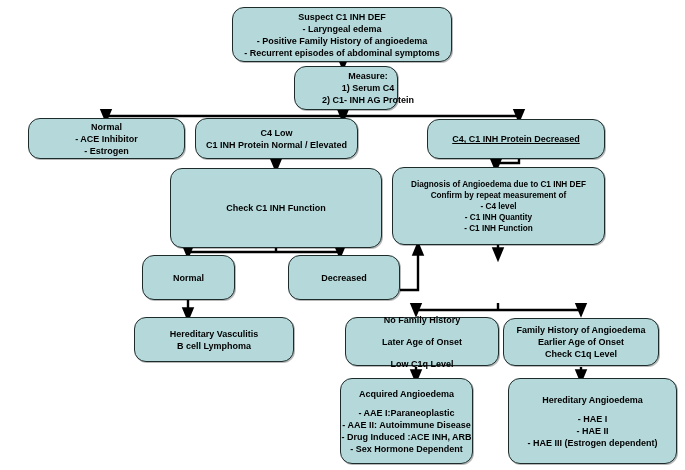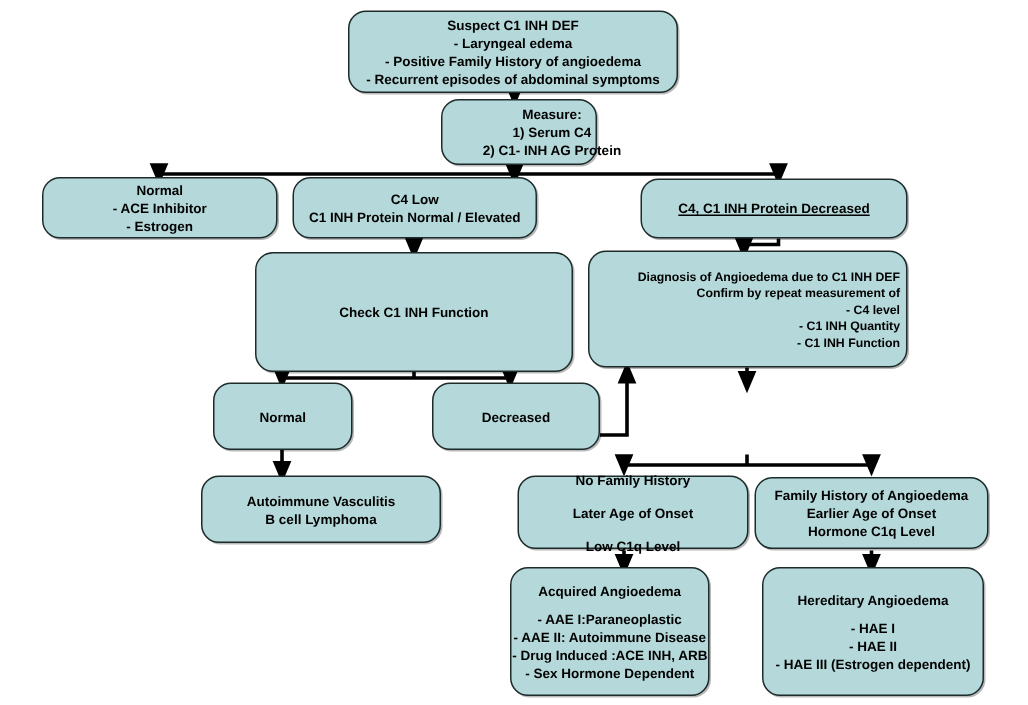--- a/index.html
+++ b/index.html
@@ -36,21 +36,21 @@
     color: #000000;
     font-weight: bold;
     font-size: 9px;
     line-height: 12px;
     text-align: center;
     padding: 2px 4px;
     box-shadow: 1px 1px 0 rgba(0,0,0,0.28);
   }
   .node .ln { display: block; white-space: nowrap; }
   .node .spacer { display: block; height: 7px; }
-  .node.t8 { font-size: 8.2px; line-height: 11px; align-items: flex-end; }
+  .node.t8 { font-size: 8.2px; line-height: 11px; }
   .node.t9 { font-size: 9px; line-height: 12px; }
 </style>
 </head>
 <body>
 
 <div id="canvas">
 
   <svg id="edges" viewBox="0 0 685 470" width="685" height="470">
     <defs>
       <marker id="arw" markerWidth="7" markerHeight="7" refX="3.2" refY="3" orient="auto" markerUnits="strokeWidth">
@@ -136,46 +136,46 @@
   <div class="node t9" style="left:142px; top:255px; width:93px; height:45px;">
     <span class="ln">Normal</span>
   </div>
 
   <div class="node t9" style="left:288px; top:255px; width:112px; height:45px;">
     <span class="ln">Decreased</span>
   </div>
 
 
   <div class="node t9" style="left:134px; top:317px; width:160px; height:45px;">
-    <span class="ln">Autoimmune Vasculitis</span>
+    <span class="ln">Hereditary Vasculitis</span>
     <span class="ln">B cell Lymphoma</span>
   </div>
 
   <div class="node t9" style="left:345px; top:317px; width:154px; height:49px;gap:10px;">
     <span class="ln">No Family History</span>
     <span class="ln">Later Age of Onset</span>
     <span class="ln">Low C1q Level</span>
   </div>
 
   <div class="node t9" style="left:503px; top:318px; width:156px; height:48px;">
     <span class="ln">Family History of Angioedema</span>
     <span class="ln">Earlier Age of Onset</span>
-    <span class="ln">Hormone C1q Level</span>
+    <span class="ln">Check C1q Level</span>
   </div>
 
   <div class="node t9" style="left:340px; top:378px; width:133px; height:86px;">
     <span class="ln">Acquired Angioedema</span>
     <span class="spacer"></span>
     <span class="ln">- AAE I:Paraneoplastic</span>
     <span class="ln">- AAE II: Autoimmune Disease</span>
     <span class="ln">- Drug Induced :ACE INH, ARB</span>
     <span class="ln">- Sex Hormone Dependent</span>
   </div>
 
-  <div class="node t9" style="left:508px; top:378px; width:148px; height:86px;">
+  <div class="node t9" style="left:508px; top:378px; width:169px; height:86px;">
     <span class="ln">Hereditary Angioedema</span>
     <span class="spacer"></span>
     <span class="ln">- HAE I</span>
     <span class="ln">- HAE II</span>
     <span class="ln">- HAE III (Estrogen dependent)</span>
   </div>
 
 </div>
 
 </body></html>

